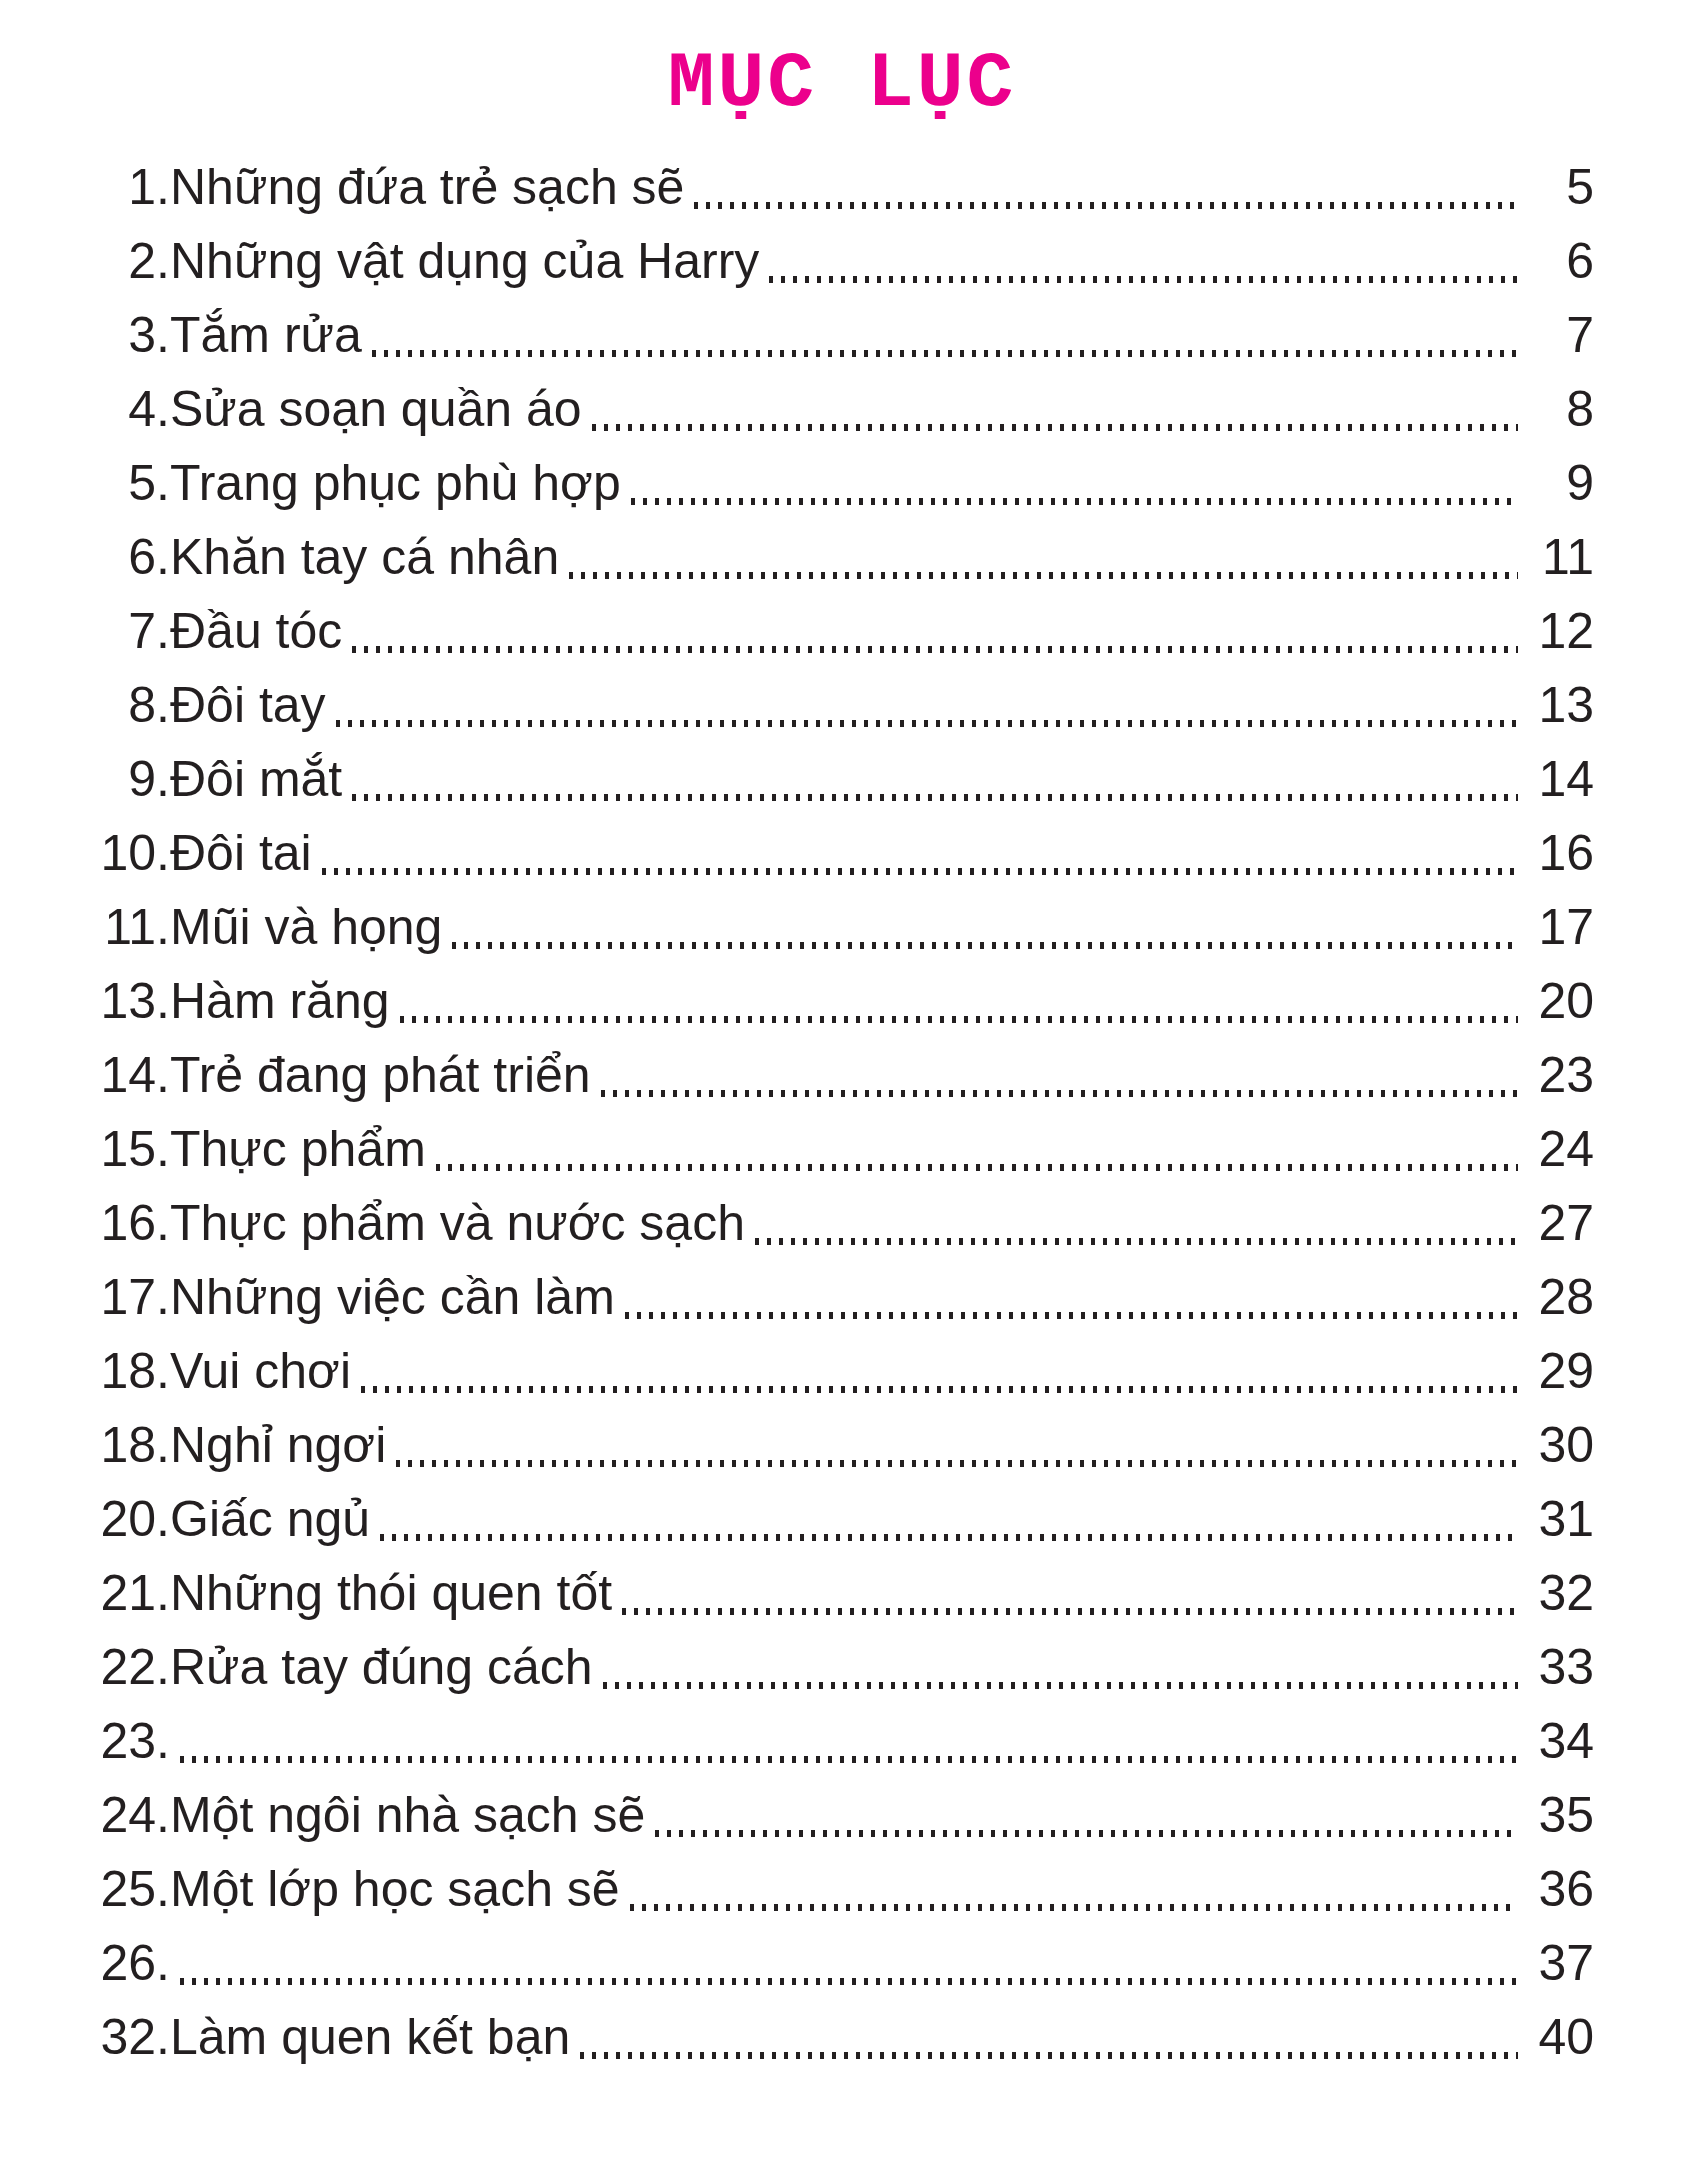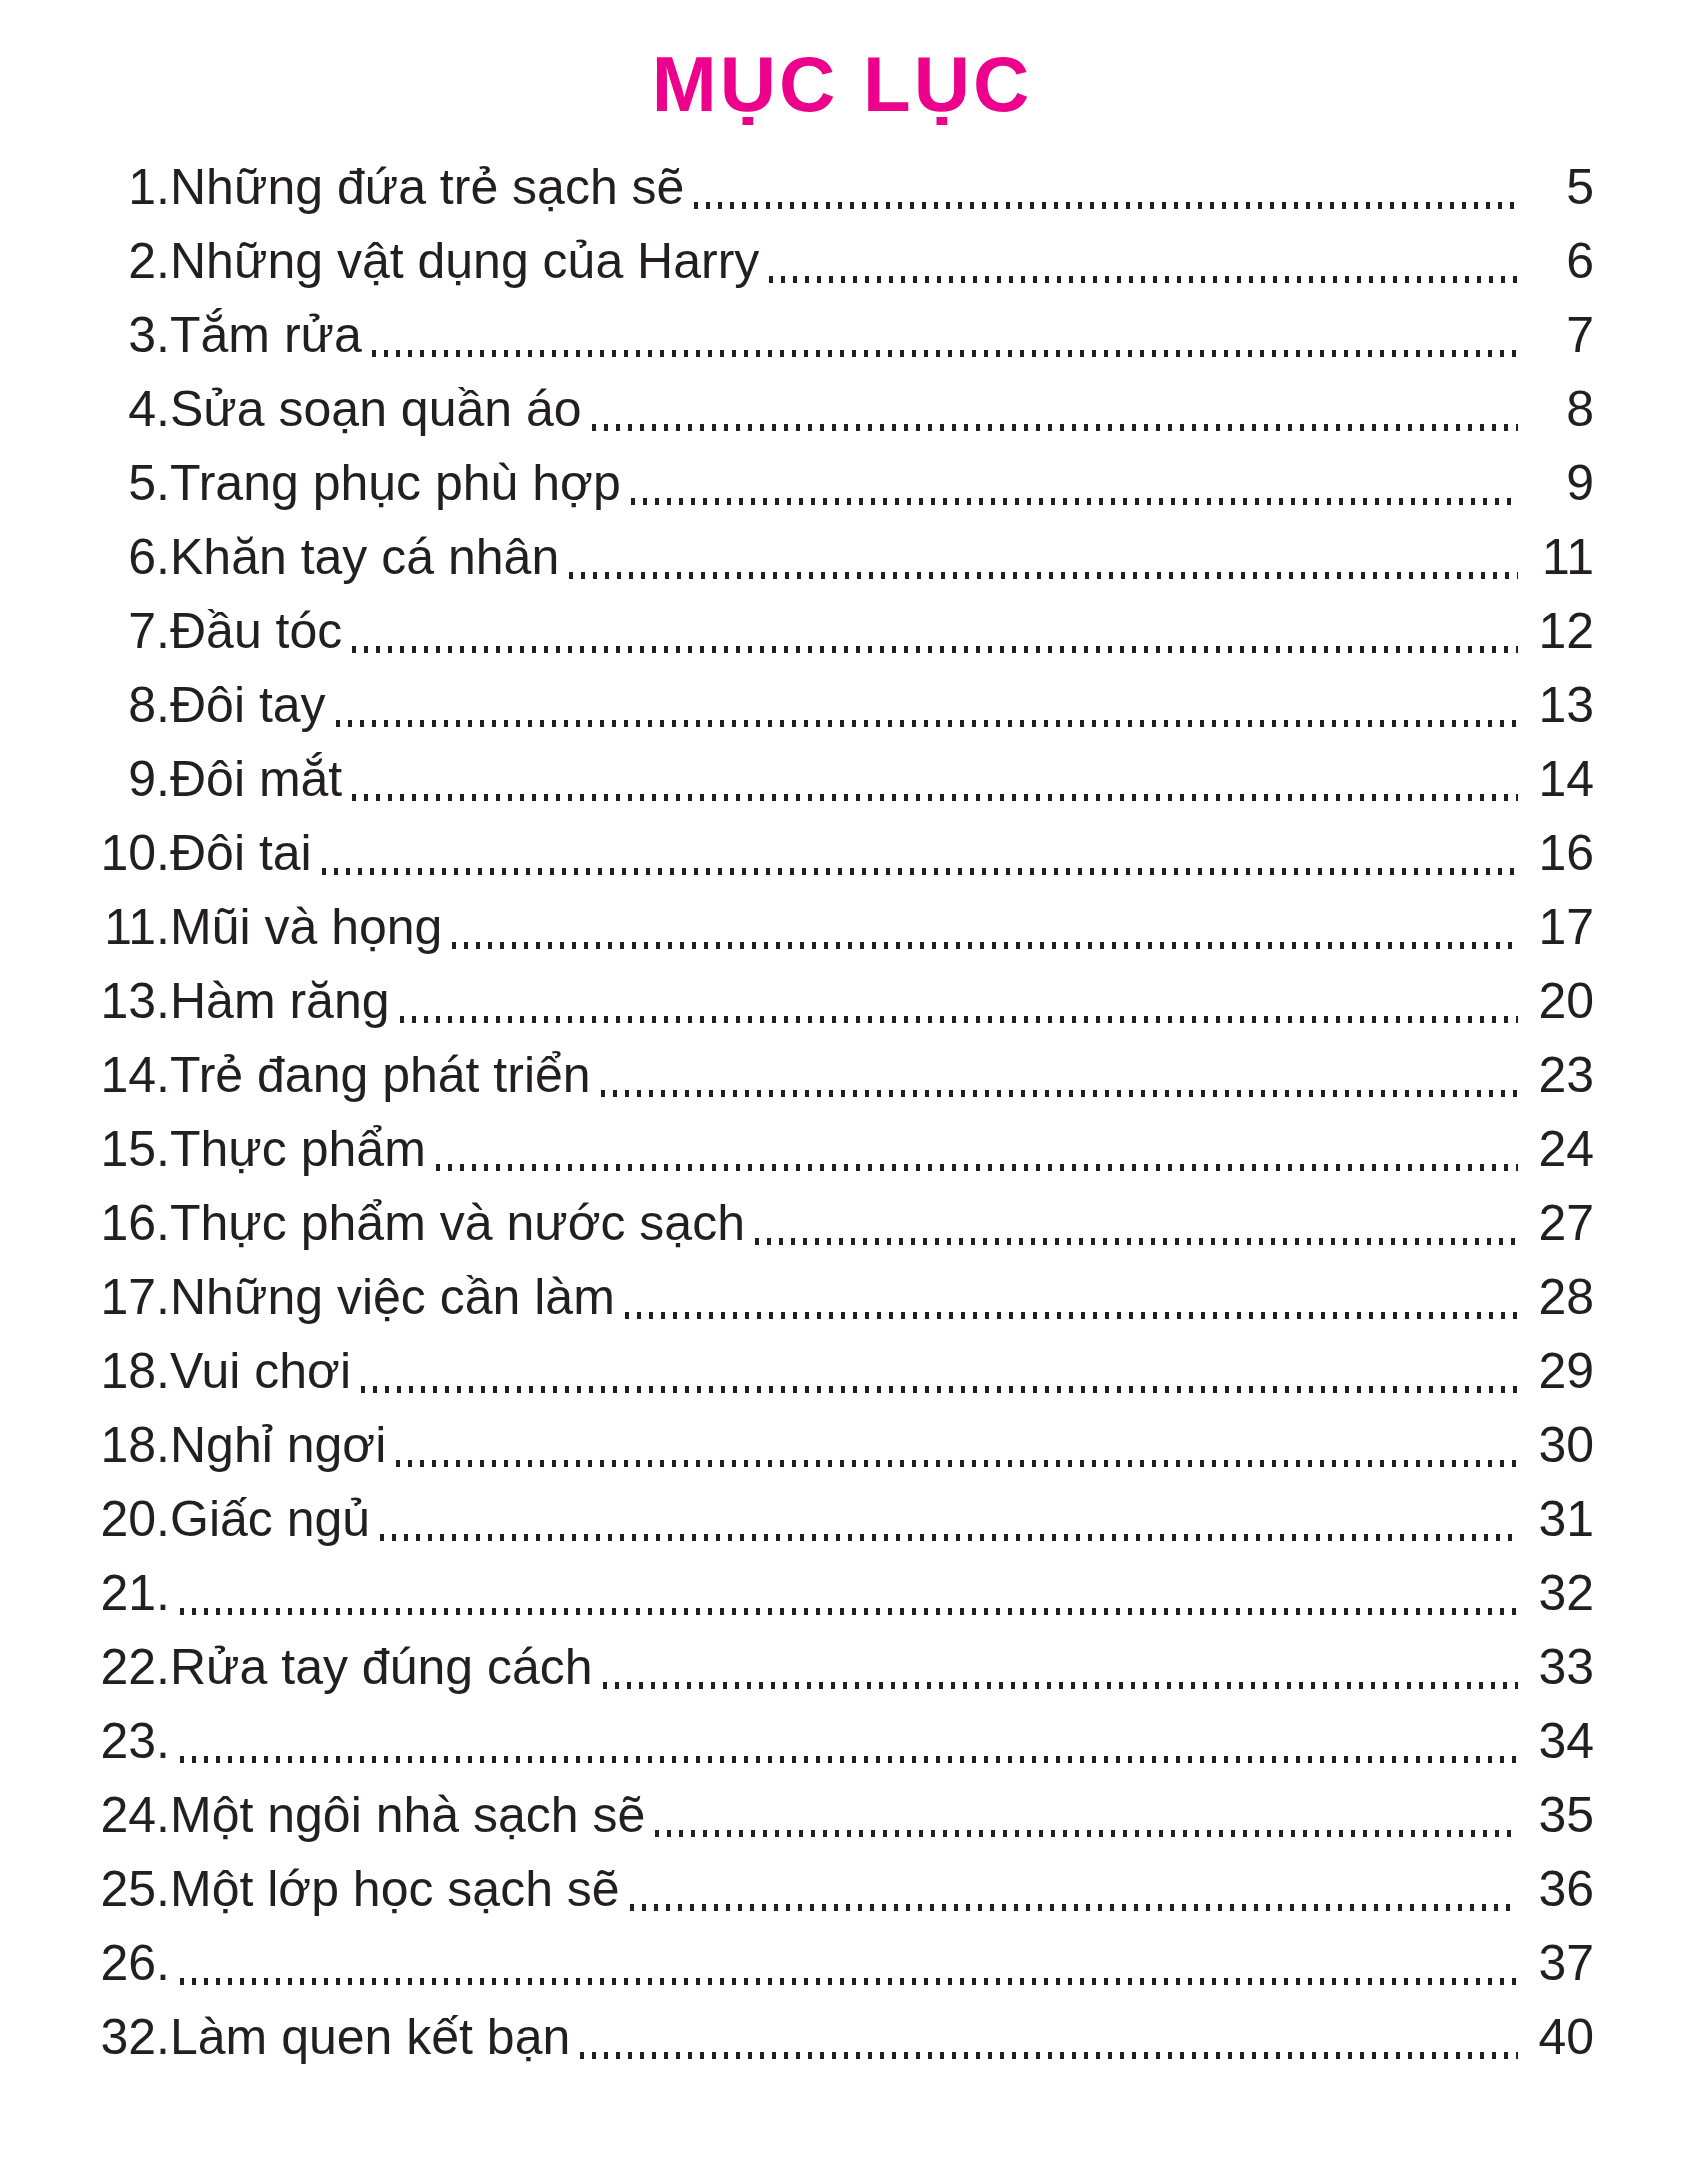--- a/index.html
+++ b/index.html
@@ -21,21 +21,21 @@
     box-sizing: border-box;
     padding-top: 42px;
   }
   .title {
     margin: 0;
     text-align: center;
     font-size: 78px;
     font-weight: bold;
     letter-spacing: 3px;
     line-height: 1.1;
-    font-family: Liberation Sans, sans-serif;
+    font-family: Liberation Mono, monospace;
   }
   .toc {
     margin-top: 22px;
     padding: 0 90px 0 86px;
   }
   .toc-row {
     display: flex;
     align-items: baseline;
     height: 74px;
     font-size: 50px;
@@ -203,20 +203,21 @@
 
   <div class="toc-row">
     <span class="toc-num">20.</span>
     <span class="toc-label">Giấc ngủ</span>
     <span class="toc-dots"></span>
     <span class="toc-page">31</span>
   </div>
 
   <div class="toc-row">
     <span class="toc-num">21.</span>
+    <span class="toc-label">Những thói quen tốt</span>
     <span class="toc-dots"></span>
     <span class="toc-page">32</span>
   </div>
 
   <div class="toc-row">
     <span class="toc-num">22.</span>
     <span class="toc-label">Rửa tay đúng cách</span>
     <span class="toc-dots"></span>
     <span class="toc-page">33</span>
   </div>

